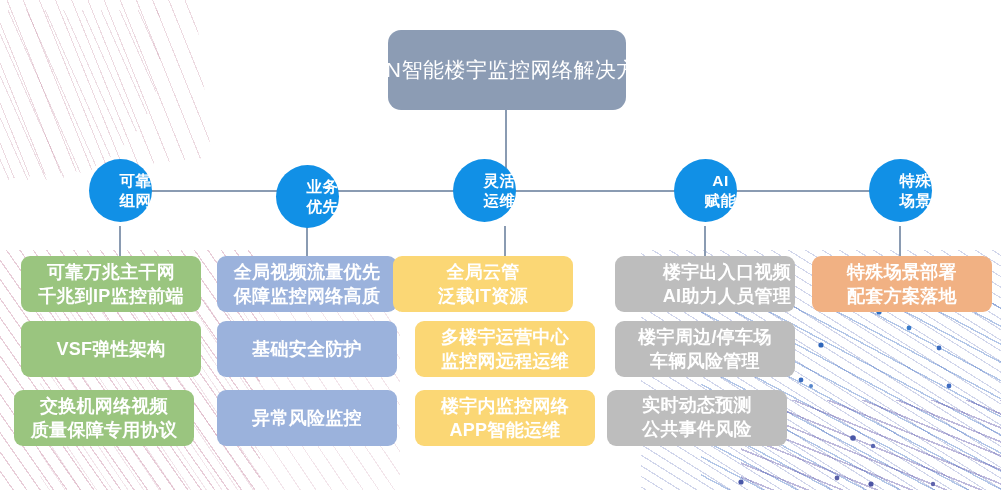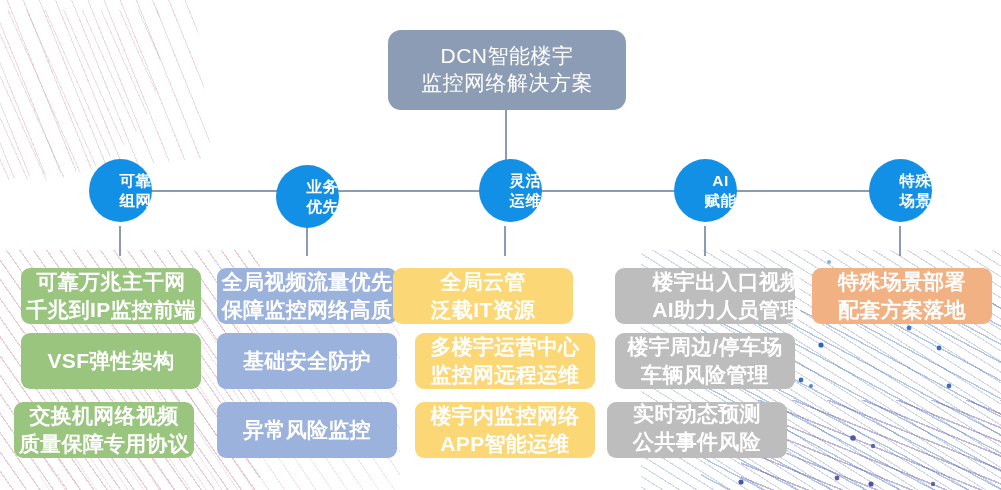--- a/index.html
+++ b/index.html
@@ -119,21 +119,21 @@
 
   
   #title-box {
     position: absolute;
     left: 388px; top: 30px;
     width: 238px; height: 80px;
     background: #8c9cb4;
     border-radius: 13px;
     color: #ffffff;
     display: flex;
-    flex-direction: column;
+    flex-direction: row;
     align-items: center;
     justify-content: center;
     line-height: 1.28;
     font-size: 21px;
     letter-spacing: .5px;
   }
   #title-box .tline { white-space: nowrap; }
 
   
   .node-circle {
@@ -155,26 +155,25 @@
   .item-box {
     position: absolute;
     width: 180px;
     height: 56px;
     border-radius: 9px;
     display: flex;
     flex-direction: column;
     align-items: center;
     justify-content: center;
     color: #ffffff;
-    font-size: 21px;
+    font-size: 18px;
     line-height: 1.35;
     font-weight: 600;
     letter-spacing: .3px;
     box-sizing: border-box;
-    margin-top: 12px;
   }
   .item-box .bline { white-space: nowrap; }
   .c-green  { background: #9ac57f; }
   .c-blue   { background: #9bb2dc; }
   .c-yellow { background: #fbd775; }
   .c-gray   { background: #bdbdbd; }
   .c-orange { background: #f1b183; }
 </style>
 </head>
 <body>
@@ -244,21 +243,21 @@
     <span class="bline">全局视频流量优先</span>
     <span class="bline">保障监控网络高质</span>
   </div>
   <div class="item-box c-blue" style="left:217px; top:321px;">
     <span class="bline">基础安全防护</span>
   </div>
   <div class="item-box c-blue" style="left:217px; top:390px;">
     <span class="bline">异常风险监控</span>
   </div>
 
-  <div class="node-circle" style="left:479px; top:159px;">
+  <div class="node-circle" style="left:453px; top:159px;">
     <span class="cline">灵活</span>
     <span class="cline">运维</span>
   </div>
   <div class="item-box c-yellow" style="left:393px; top:256px;">
     <span class="bline">全局云管</span>
     <span class="bline">泛载IT资源</span>
   </div>
   <div class="item-box c-yellow" style="left:415px; top:321px;">
     <span class="bline">多楼宇运营中心</span>
     <span class="bline">监控网远程运维</span>

